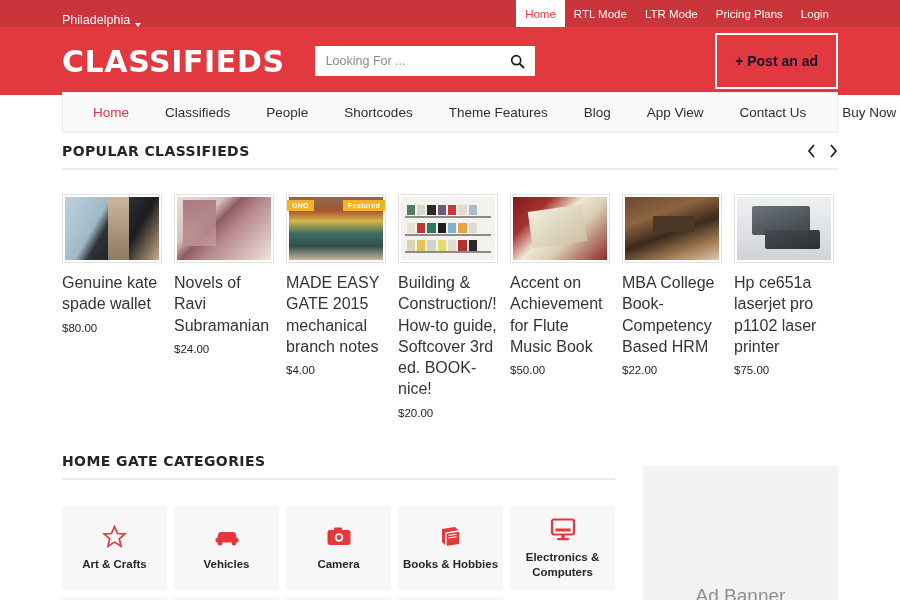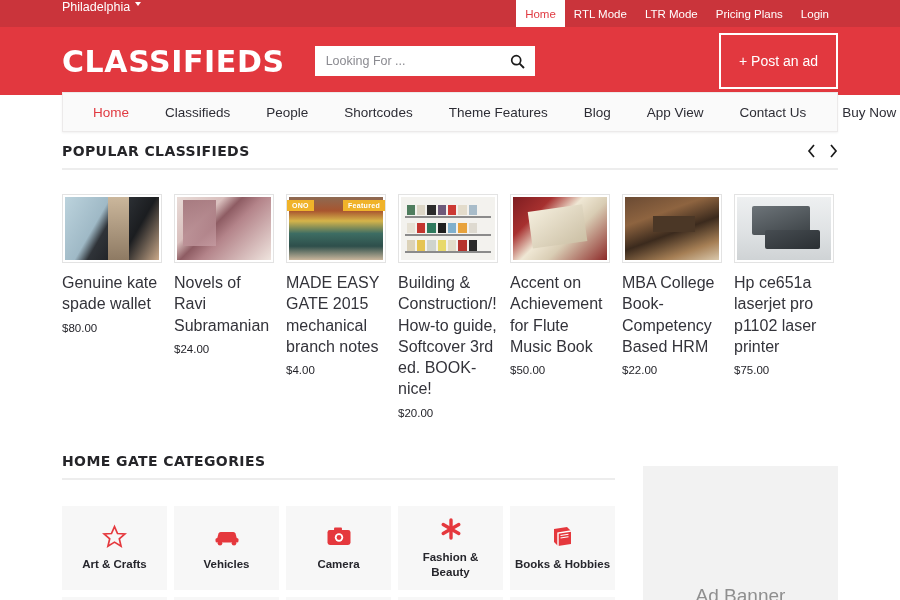--- a/index.html
+++ b/index.html
@@ -14,21 +14,21 @@
   
   .topbar {
     height: 27px;
     background: #ca343b;
     display: flex;
     align-items: stretch;
     justify-content: space-between;
     position: relative;
   }
   .topbar-left {
-    display: flex; align-items: flex-start;
+    display: flex; align-items: flex-end;
     padding-left: 62px;
     font-size: 12.5px;
     color: #ffffff;
     gap: 5px;
     cursor: pointer;
   }
   .caret-down {
     display: inline-block;
     width: 0; height: 0;
     border-left: 3.5px solid transparent;
@@ -86,26 +86,27 @@
     position: absolute;
     right: 6px; top: 0; bottom: 0;
     width: 22px;
     display: flex; align-items: center; justify-content: center;
     background: none; border: none; cursor: pointer;
     padding: 0;
   }
   .postad {
     margin-left: auto;
     border: 2px solid #ffffff;
-    color: #ffffff;
+    color: #0f172a;
     background: transparent;
     font-size: 14px;
     padding: 18px 18px;
     cursor: pointer;
     font-family: "Liberation Sans", sans-serif;
+    font-weight: bold;
   }
 
   
   .mainnav-wrap {
     position: relative;
     height: 0;
   }
   .mainnav {
     position: absolute;
     left: 62px; top: -3px;
@@ -460,32 +461,20 @@
             <svg width="26" height="21" viewBox="0 0 26 21">
               <rect x="8" y="1.5" width="8" height="3" rx="1" fill="#e5383d"></rect>
               <rect x="1.5" y="4" width="23" height="15" rx="2.4" fill="#e5383d"></rect>
               <circle cx="13" cy="11.5" r="4.2" fill="#ffffff"></circle>
                 <circle cx="13" cy="11.5" r="2.4" fill="#e5383d"></circle>
             </svg>
           </span>
           <span class="cat-label">Camera</span>
         </div>
 
-        <div class="cat-tile">
-          <span class="cat-icon">
-            <svg width="24" height="24" viewBox="0 0 24 24">
-              <g stroke="#e5383d" stroke-width="3.4" stroke-linecap="round">
-                <line x1="12" y1="3" x2="12" y2="21"></line>
-                <line x1="4.2" y1="7.5" x2="19.8" y2="16.5"></line>
-                <line x1="4.2" y1="16.5" x2="19.8" y2="7.5"></line>
-              </g>
-            </svg>
-          </span>
-          <span class="cat-label">Fashion &amp; Beauty</span>
-        </div>
 
         <div class="cat-tile">
           <span class="cat-icon">
             <svg width="25" height="22" viewBox="0 0 25 22">
               <path d="M4 4 L17 2 L21 6 L21 19 L8 21 L4 17 Z" fill="#e5383d"></path>
               <path d="M8 21 L8 8 L21 6" fill="none" stroke="#ffffff" stroke-width="1.4"></path>
               <path d="M10.5 10.5 L18.5 9.2 M10.5 13 L18.5 11.7" stroke="#ffffff" stroke-width="1.1"></path>
             </svg>
           </span>
           <span class="cat-label">Books &amp; Hobbies</span>

